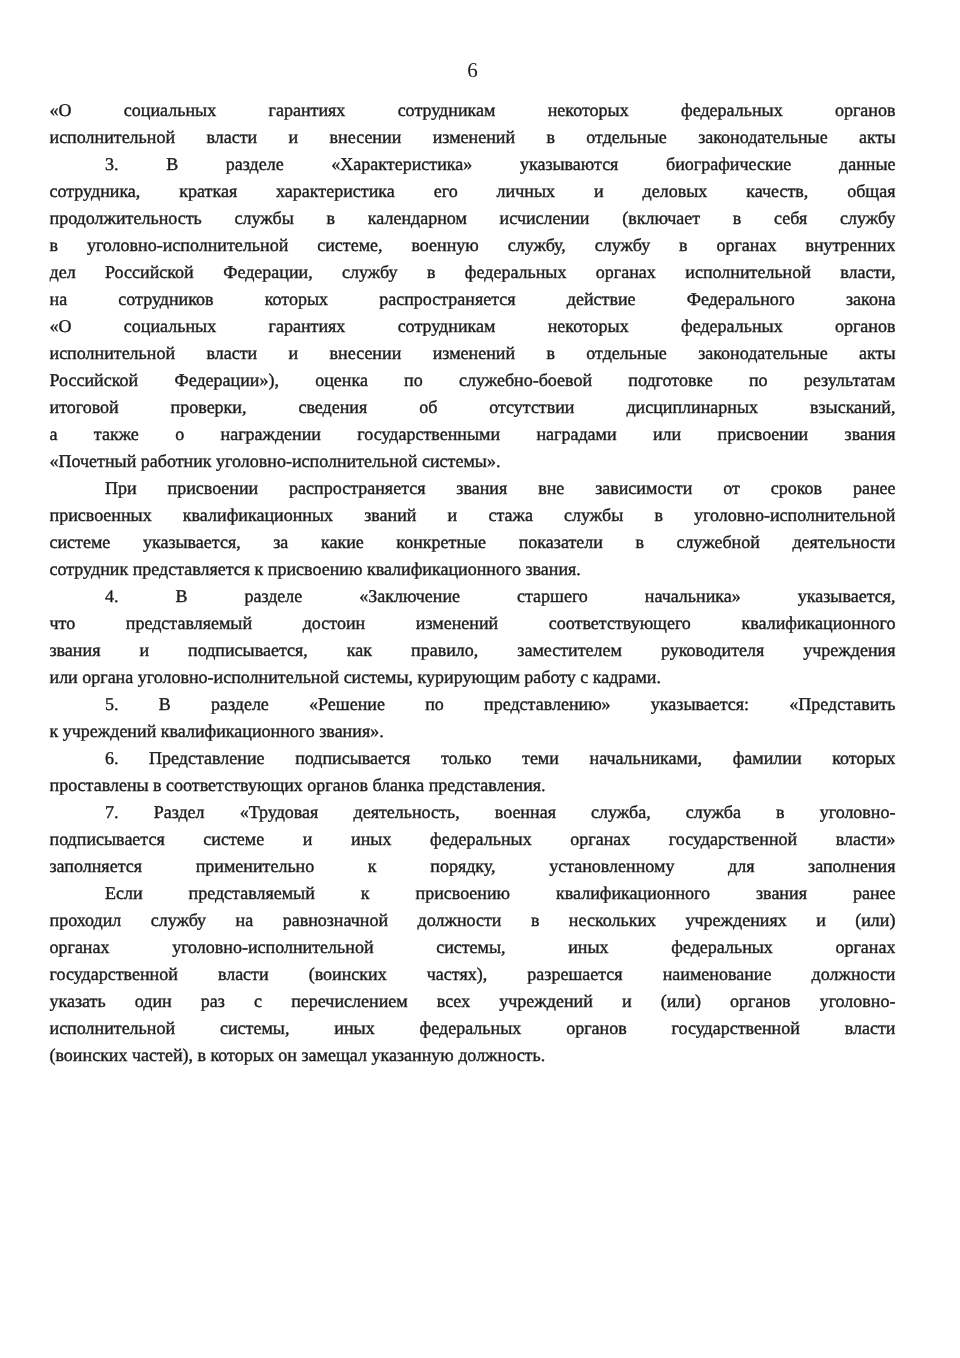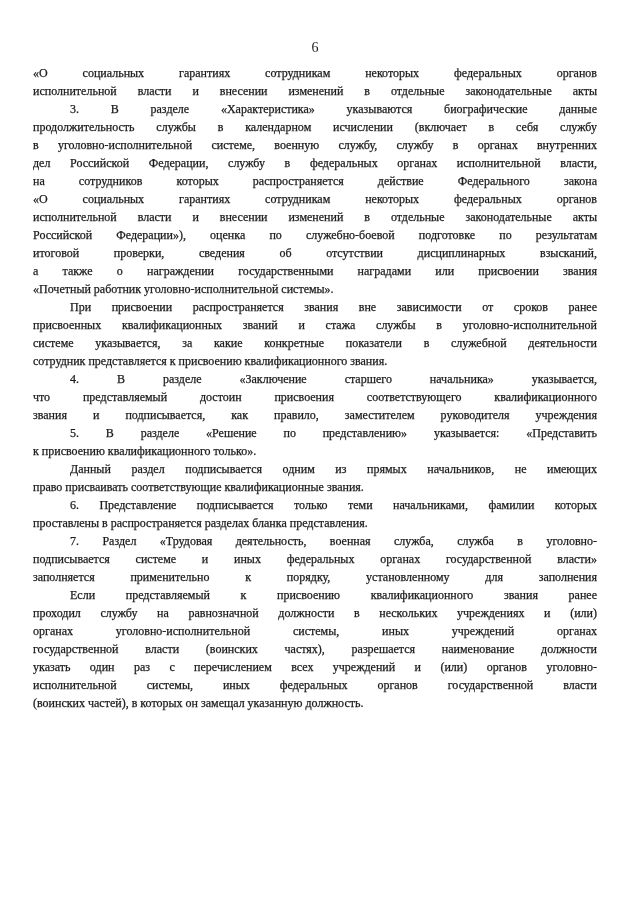--- a/index.html
+++ b/index.html
@@ -56,62 +56,60 @@
 
 <div class="page">
   <div class="page-number">6</div>
   <div class="doc-body">
       <div class="para">
         <div class="line">«О социальных гарантиях сотрудникам некоторых федеральных органов</div>
         <div class="line">исполнительной власти и внесении изменений в отдельные законодательные акты</div>
       </div>
       <div class="para">
         <div class="line first">3. В разделе «Характеристика» указываются биографические данные</div>
+        <div class="line">сотрудника, краткая характеристика его личных и деловых качеств, общая</div>
         <div class="line">продолжительность службы в календарном исчислении (включает в себя службу</div>
         <div class="line">в уголовно-исполнительной системе, военную службу, службу в органах внутренних</div>
         <div class="line">дел Российской Федерации, службу в федеральных органах исполнительной власти,</div>
         <div class="line">на сотрудников которых распространяется действие Федерального закона</div>
         <div class="line">«О социальных гарантиях сотрудникам некоторых федеральных органов</div>
         <div class="line">исполнительной власти и внесении изменений в отдельные законодательные акты</div>
         <div class="line">Российской Федерации»), оценка по служебно-боевой подготовке по результатам</div>
         <div class="line">итоговой проверки, сведения об отсутствии дисциплинарных взысканий,</div>
         <div class="line">а также о награждении государственными наградами или присвоении звания</div>
         <div class="line last">«Почетный работник уголовно-исполнительной системы».</div>
       </div>
       <div class="para">
         <div class="line first">При присвоении распространяется звания вне зависимости от сроков ранее</div>
         <div class="line">присвоенных квалификационных званий и стажа службы в уголовно-исполнительной</div>
         <div class="line">системе указывается, за какие конкретные показатели в служебной деятельности</div>
         <div class="line last">сотрудник представляется к присвоению квалификационного звания.</div>
       </div>
       <div class="para">
         <div class="line first">4. В разделе «Заключение старшего начальника» указывается,</div>
-        <div class="line">что представляемый достоин присвоения соответствующего квалификационного</div>
+        <div class="line">что представляемый достоин изменений соответствующего квалификационного</div>
         <div class="line">звания и подписывается, как правило, заместителем руководителя учреждения</div>
+        <div class="line last">или органа уголовно-исполнительной системы, курирующим работу с кадрами.</div>
       </div>
       <div class="para">
         <div class="line first">5. В разделе «Решение по представлению» указывается: «Представить</div>
-        <div class="line last">к присвоению квалификационного только».</div>
-      </div>
-      <div class="para">
-        <div class="line first">Данный раздел подписывается одним из прямых начальников, не имеющих</div>
-        <div class="line last">право присваивать соответствующие квалификационные звания.</div>
+        <div class="line last">к учреждений квалификационного звания».</div>
       </div>
       <div class="para">
         <div class="line first">6. Представление подписывается только теми начальниками, фамилии которых</div>
-        <div class="line last">проставлены в распространяется разделах бланка представления.</div>
+        <div class="line last">проставлены в соответствующих органов бланка представления.</div>
       </div>
       <div class="para">
         <div class="line first">7. Раздел «Трудовая деятельность, военная служба, служба в уголовно-</div>
         <div class="line">подписывается системе и иных федеральных органах государственной власти»</div>
         <div class="line">заполняется применительно к порядку, установленному для заполнения</div>
       </div>
       <div class="para">
         <div class="line first">Если представляемый к присвоению квалификационного звания ранее</div>
         <div class="line">проходил службу на равнозначной должности в нескольких учреждениях и (или)</div>
-        <div class="line">органах уголовно-исполнительной системы, иных учреждений органах</div>
+        <div class="line">органах уголовно-исполнительной системы, иных федеральных органах</div>
         <div class="line">государственной власти (воинских частях), разрешается наименование должности</div>
         <div class="line">указать один раз с перечислением всех учреждений и (или) органов уголовно-</div>
         <div class="line">исполнительной системы, иных федеральных органов государственной власти</div>
         <div class="line last">(воинских частей), в которых он замещал указанную должность.</div>
       </div>
     </div>
 </div>
 
 </body></html>

